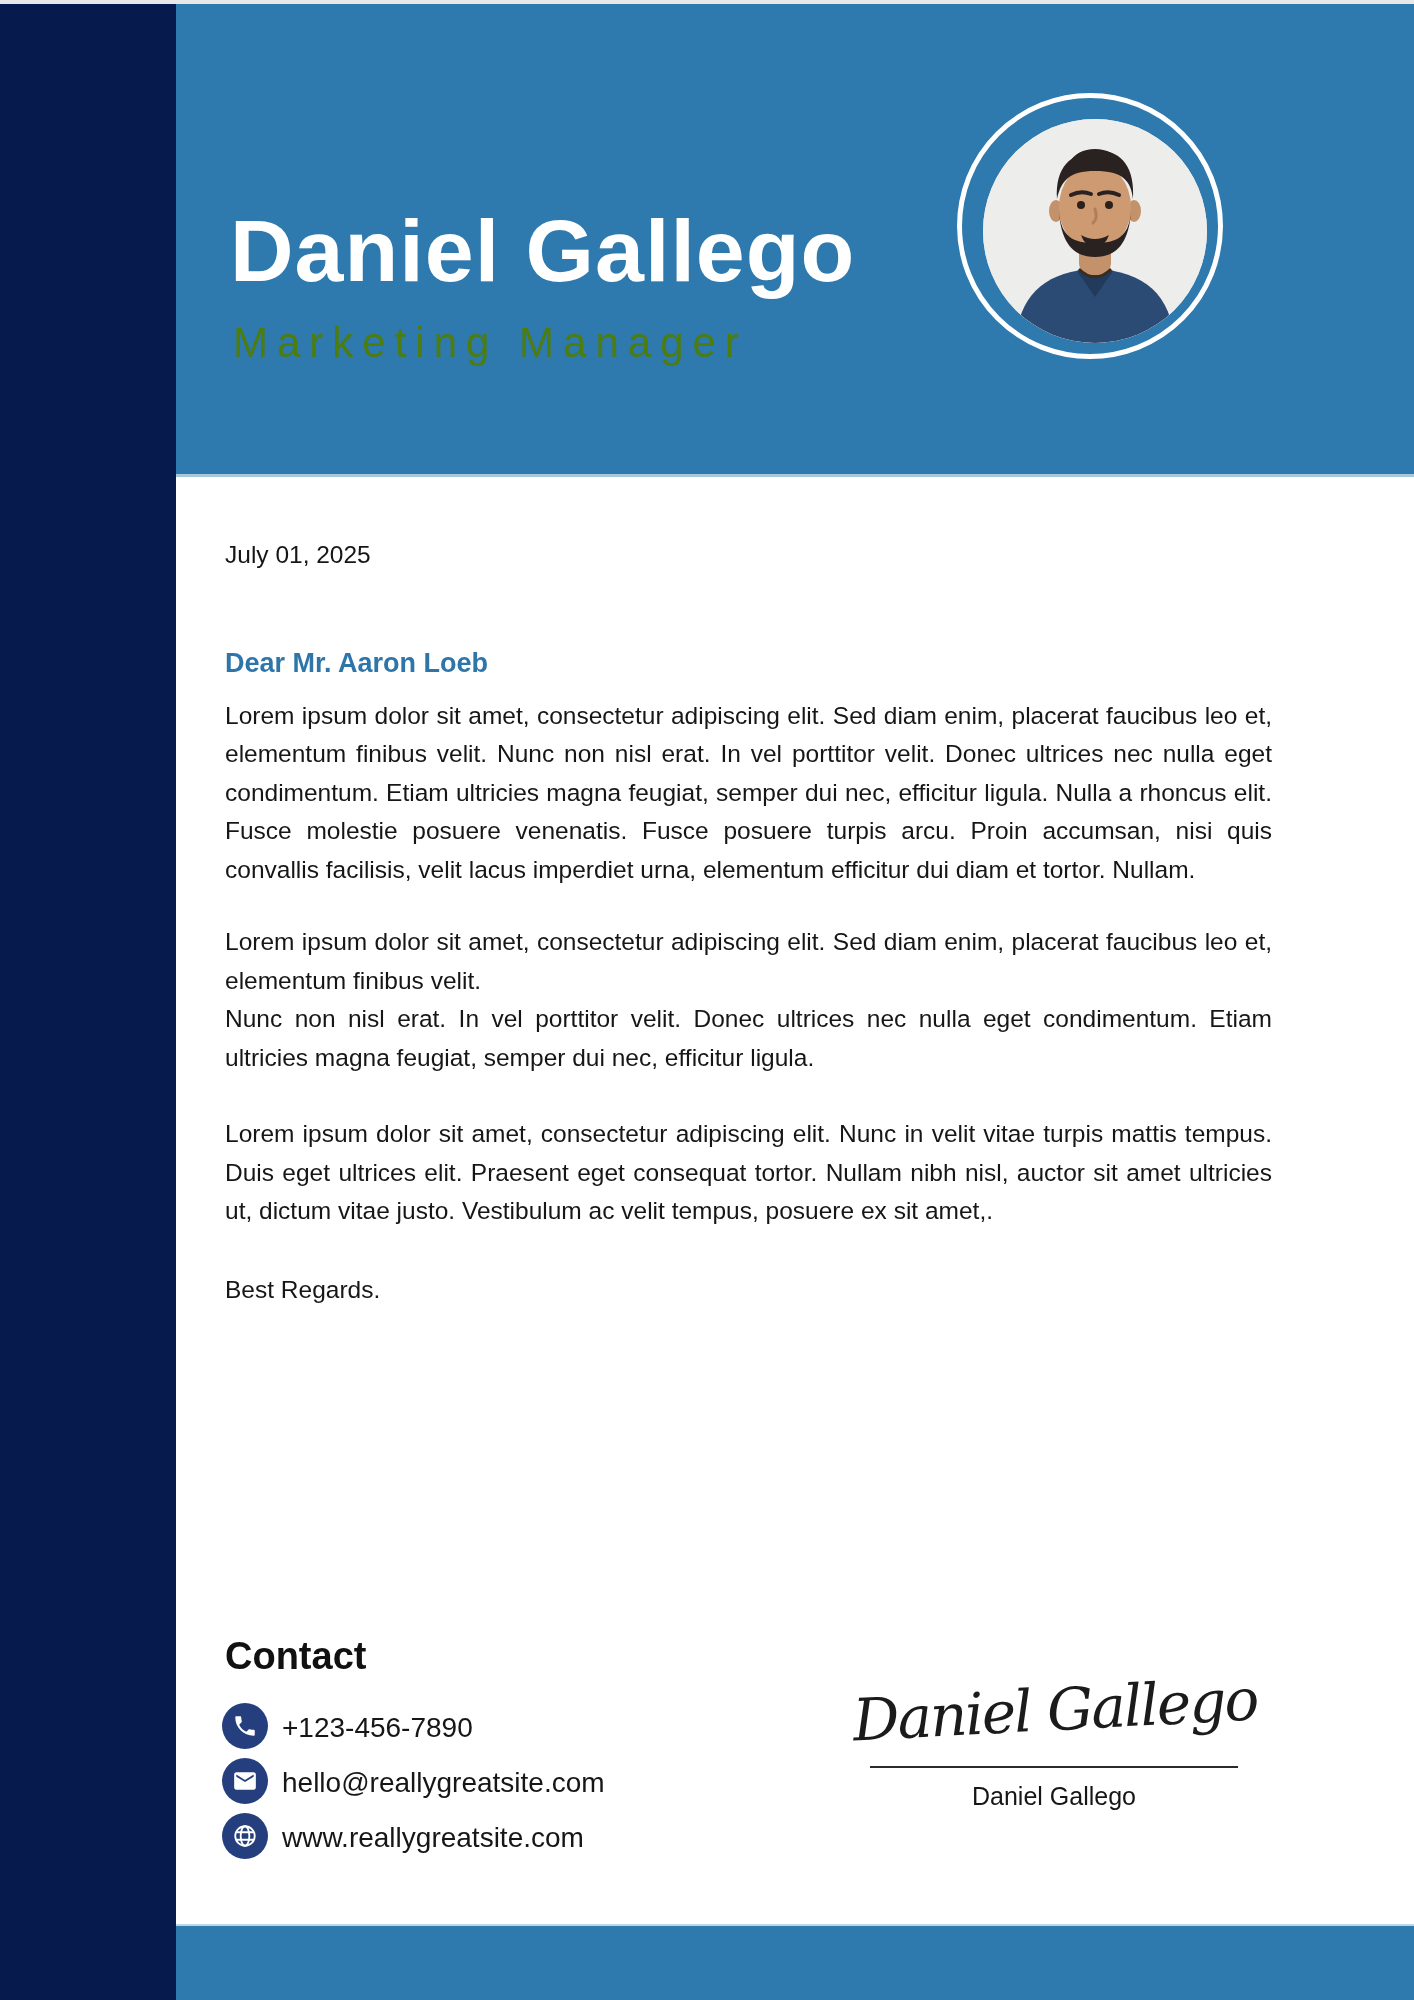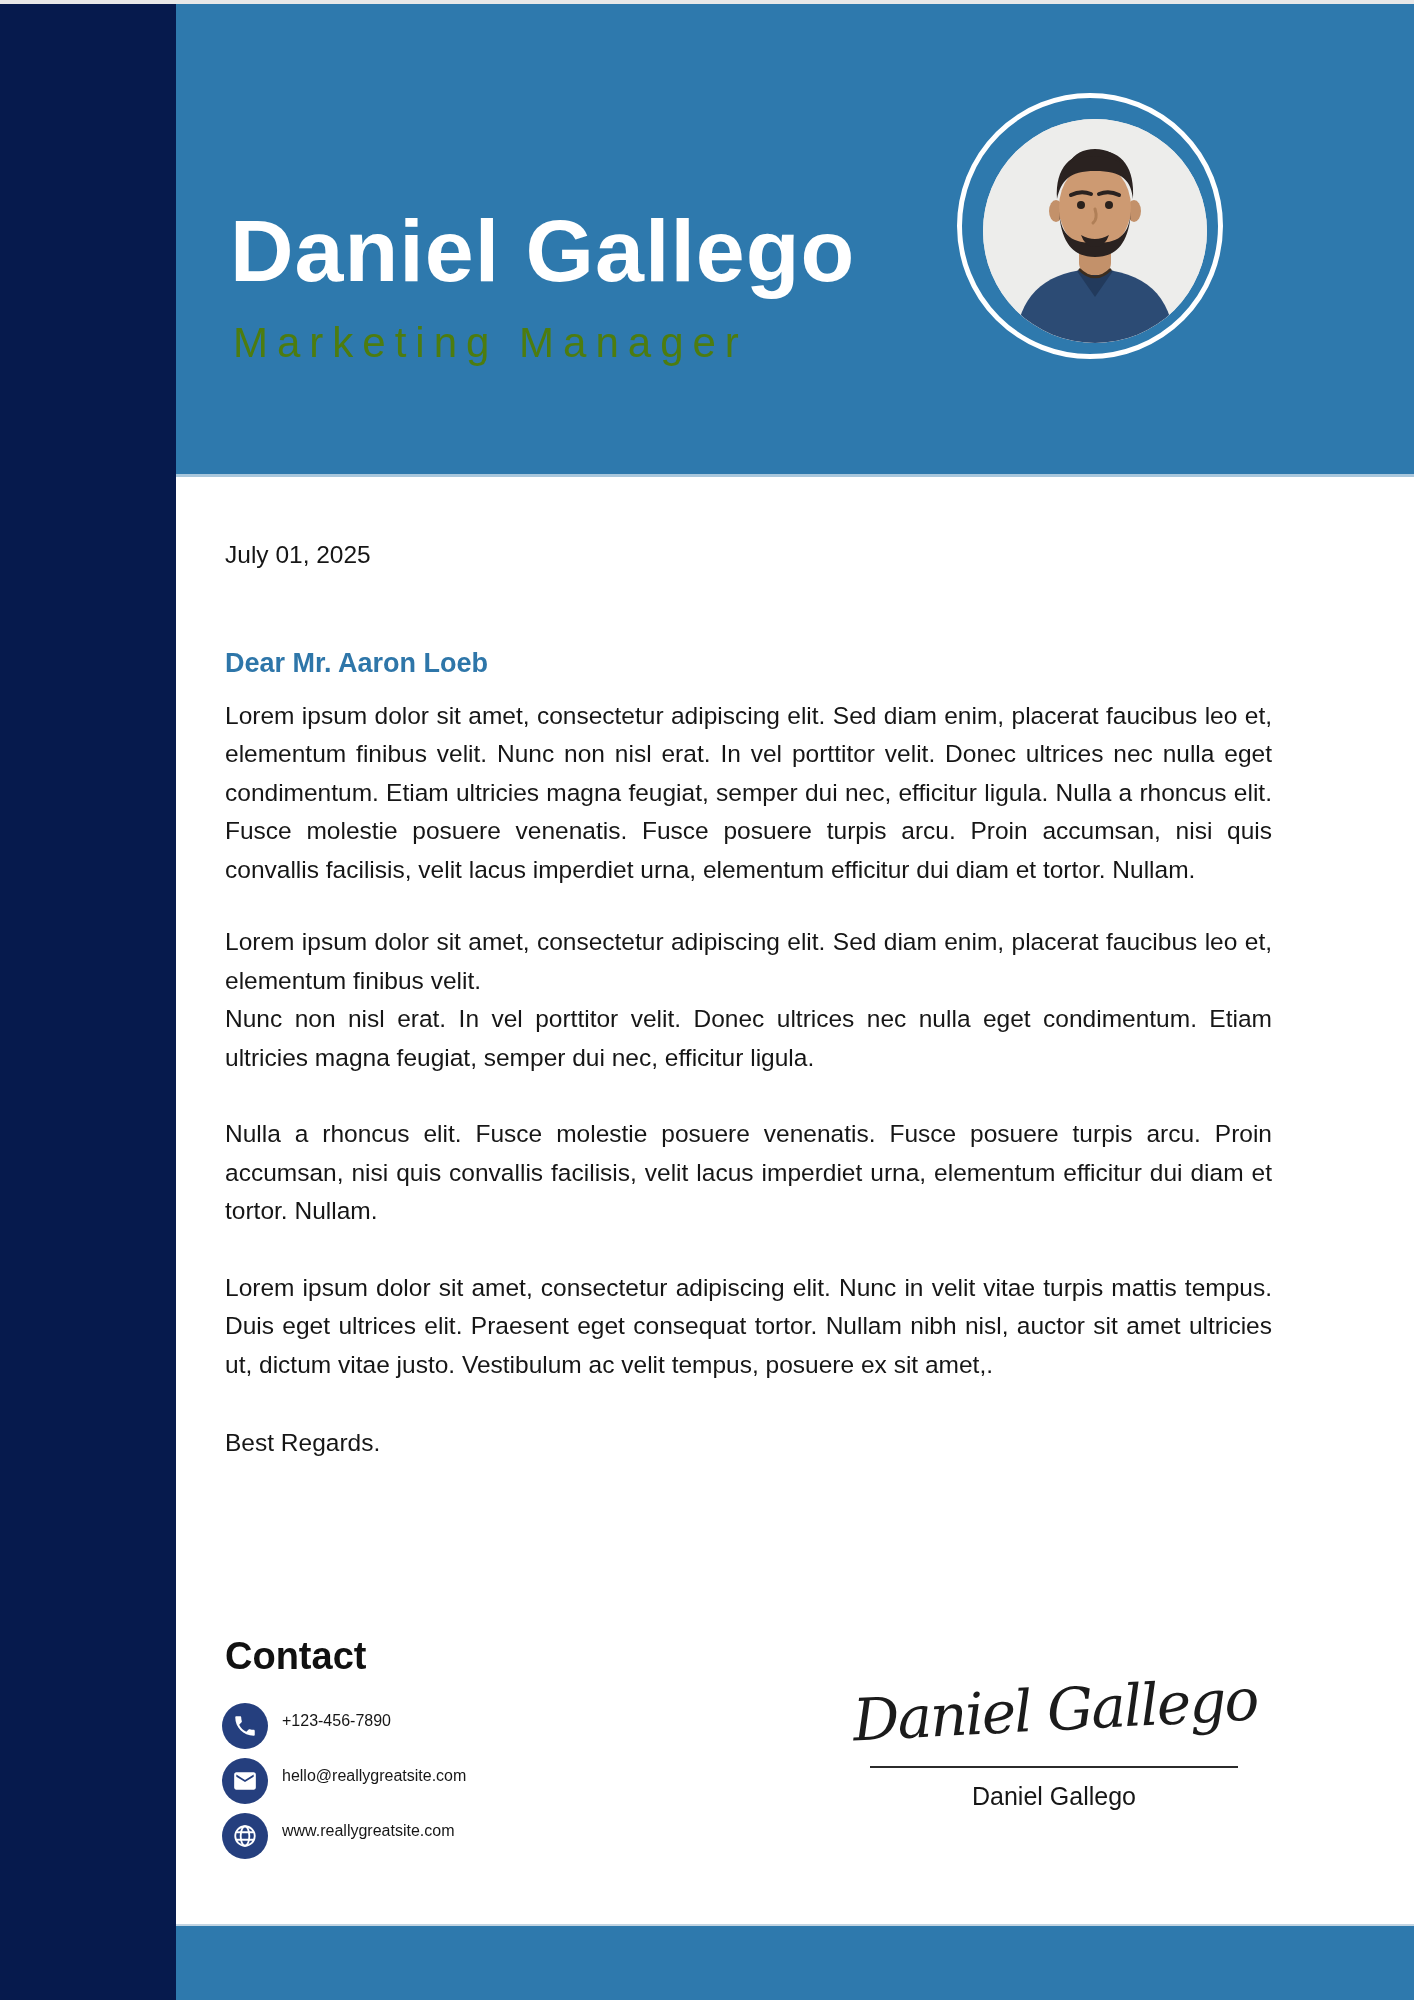--- a/index.html
+++ b/index.html
@@ -62,21 +62,21 @@
   .contact-row{position:absolute;left:222px;height:46px;}
   .contact-row.r0{top:1699px;}
   .contact-row.r1{top:1754px;}
   .contact-row.r2{top:1809px;}
   .contact-icon{
     position:absolute;left:0;top:0;width:46px;height:46px;border-radius:50%;
     background:#253F7E;display:flex;align-items:center;justify-content:center;
   }
   .contact-icon svg{width:26px;height:26px;display:block;}
   .contact-text{
-    position:absolute;left:60px;top:9px;font-size:16px;white-space:nowrap;color:#161616;
+    position:absolute;left:60px;top:9px;font-size:28px;white-space:nowrap;color:#161616;
   }
   
   .sig-script{
     position:absolute;left:830px;top:1672px;width:450px;
     text-align:center;
     font-family:"DejaVu Serif","Liberation Serif",serif;
     font-style:italic;font-size:58px;color:#1b1b1b;
     transform:rotate(-3deg);letter-spacing:-2px;white-space:nowrap;
   }
   .sig-line{position:absolute;left:870px;top:1762px;width:368px;height:2px;background:#2b2b2b;}
@@ -130,21 +130,20 @@
   </div>
 
   <div class="letter">
     <div class="date-block">
       <div>July 01, 2025</div>
     </div>
     <div class="salutation">Dear Mr. Aaron Loeb</div>
     <p class="para p1">Lorem ipsum dolor sit amet, consectetur adipiscing elit. Sed diam enim, placerat faucibus leo et, elementum finibus velit. Nunc non nisl erat. In vel porttitor velit. Donec ultrices nec nulla eget condimentum. Etiam ultricies magna feugiat, semper dui nec, efficitur ligula. Nulla a rhoncus elit. Fusce molestie posuere venenatis. Fusce posuere turpis arcu. Proin accumsan, nisi quis convallis facilisis, velit lacus imperdiet urna, elementum efficitur dui diam et tortor. Nullam.</p>
     <p class="para p2">Lorem ipsum dolor sit amet, consectetur adipiscing elit. Sed diam enim, placerat faucibus leo et, elementum finibus velit.
 Nunc non nisl erat. In vel porttitor velit. Donec ultrices nec nulla eget condimentum. Etiam ultricies magna feugiat, semper dui nec, efficitur ligula.</p>
-    <p class="para p3">Nulla a rhoncus elit. Fusce molestie posuere venenatis. Fusce posuere turpis arcu. Proin accumsan, nisi quis convallis facilisis, velit lacus imperdiet urna, elementum efficitur dui diam et tortor. Nullam.</p>
     <p class="para p4">Lorem ipsum dolor sit amet, consectetur adipiscing elit. Nunc in velit vitae turpis mattis tempus. Duis eget ultrices elit. Praesent eget consequat tortor. Nullam nibh nisl, auctor sit amet ultricies ut, dictum vitae justo. Vestibulum ac velit tempus, posuere ex sit amet,.</p>
     <div class="closing">Best Regards.</div>
   </div>
 
   <div class="contact-heading">Contact</div>
 
   <div class="contact-row r0">
     <span class="contact-icon">
       <svg viewBox="0 0 24 24">
           <path fill="#ffffff" d="M6.62 10.79c1.44 2.83 3.76 5.14 6.59 6.59l2.2-2.2c.27-.27.67-.36 1.02-.24 1.12.37 2.33.57 3.57.57.55 0 1 .45 1 1V20c0 .55-.45 1-1 1-9.39 0-17-7.61-17-17 0-.55.45-1 1-1h3.5c.55 0 1 .45 1 1 0 1.25.2 2.45.57 3.57.11.35.03.74-.25 1.02l-2.2 2.2z"></path>

